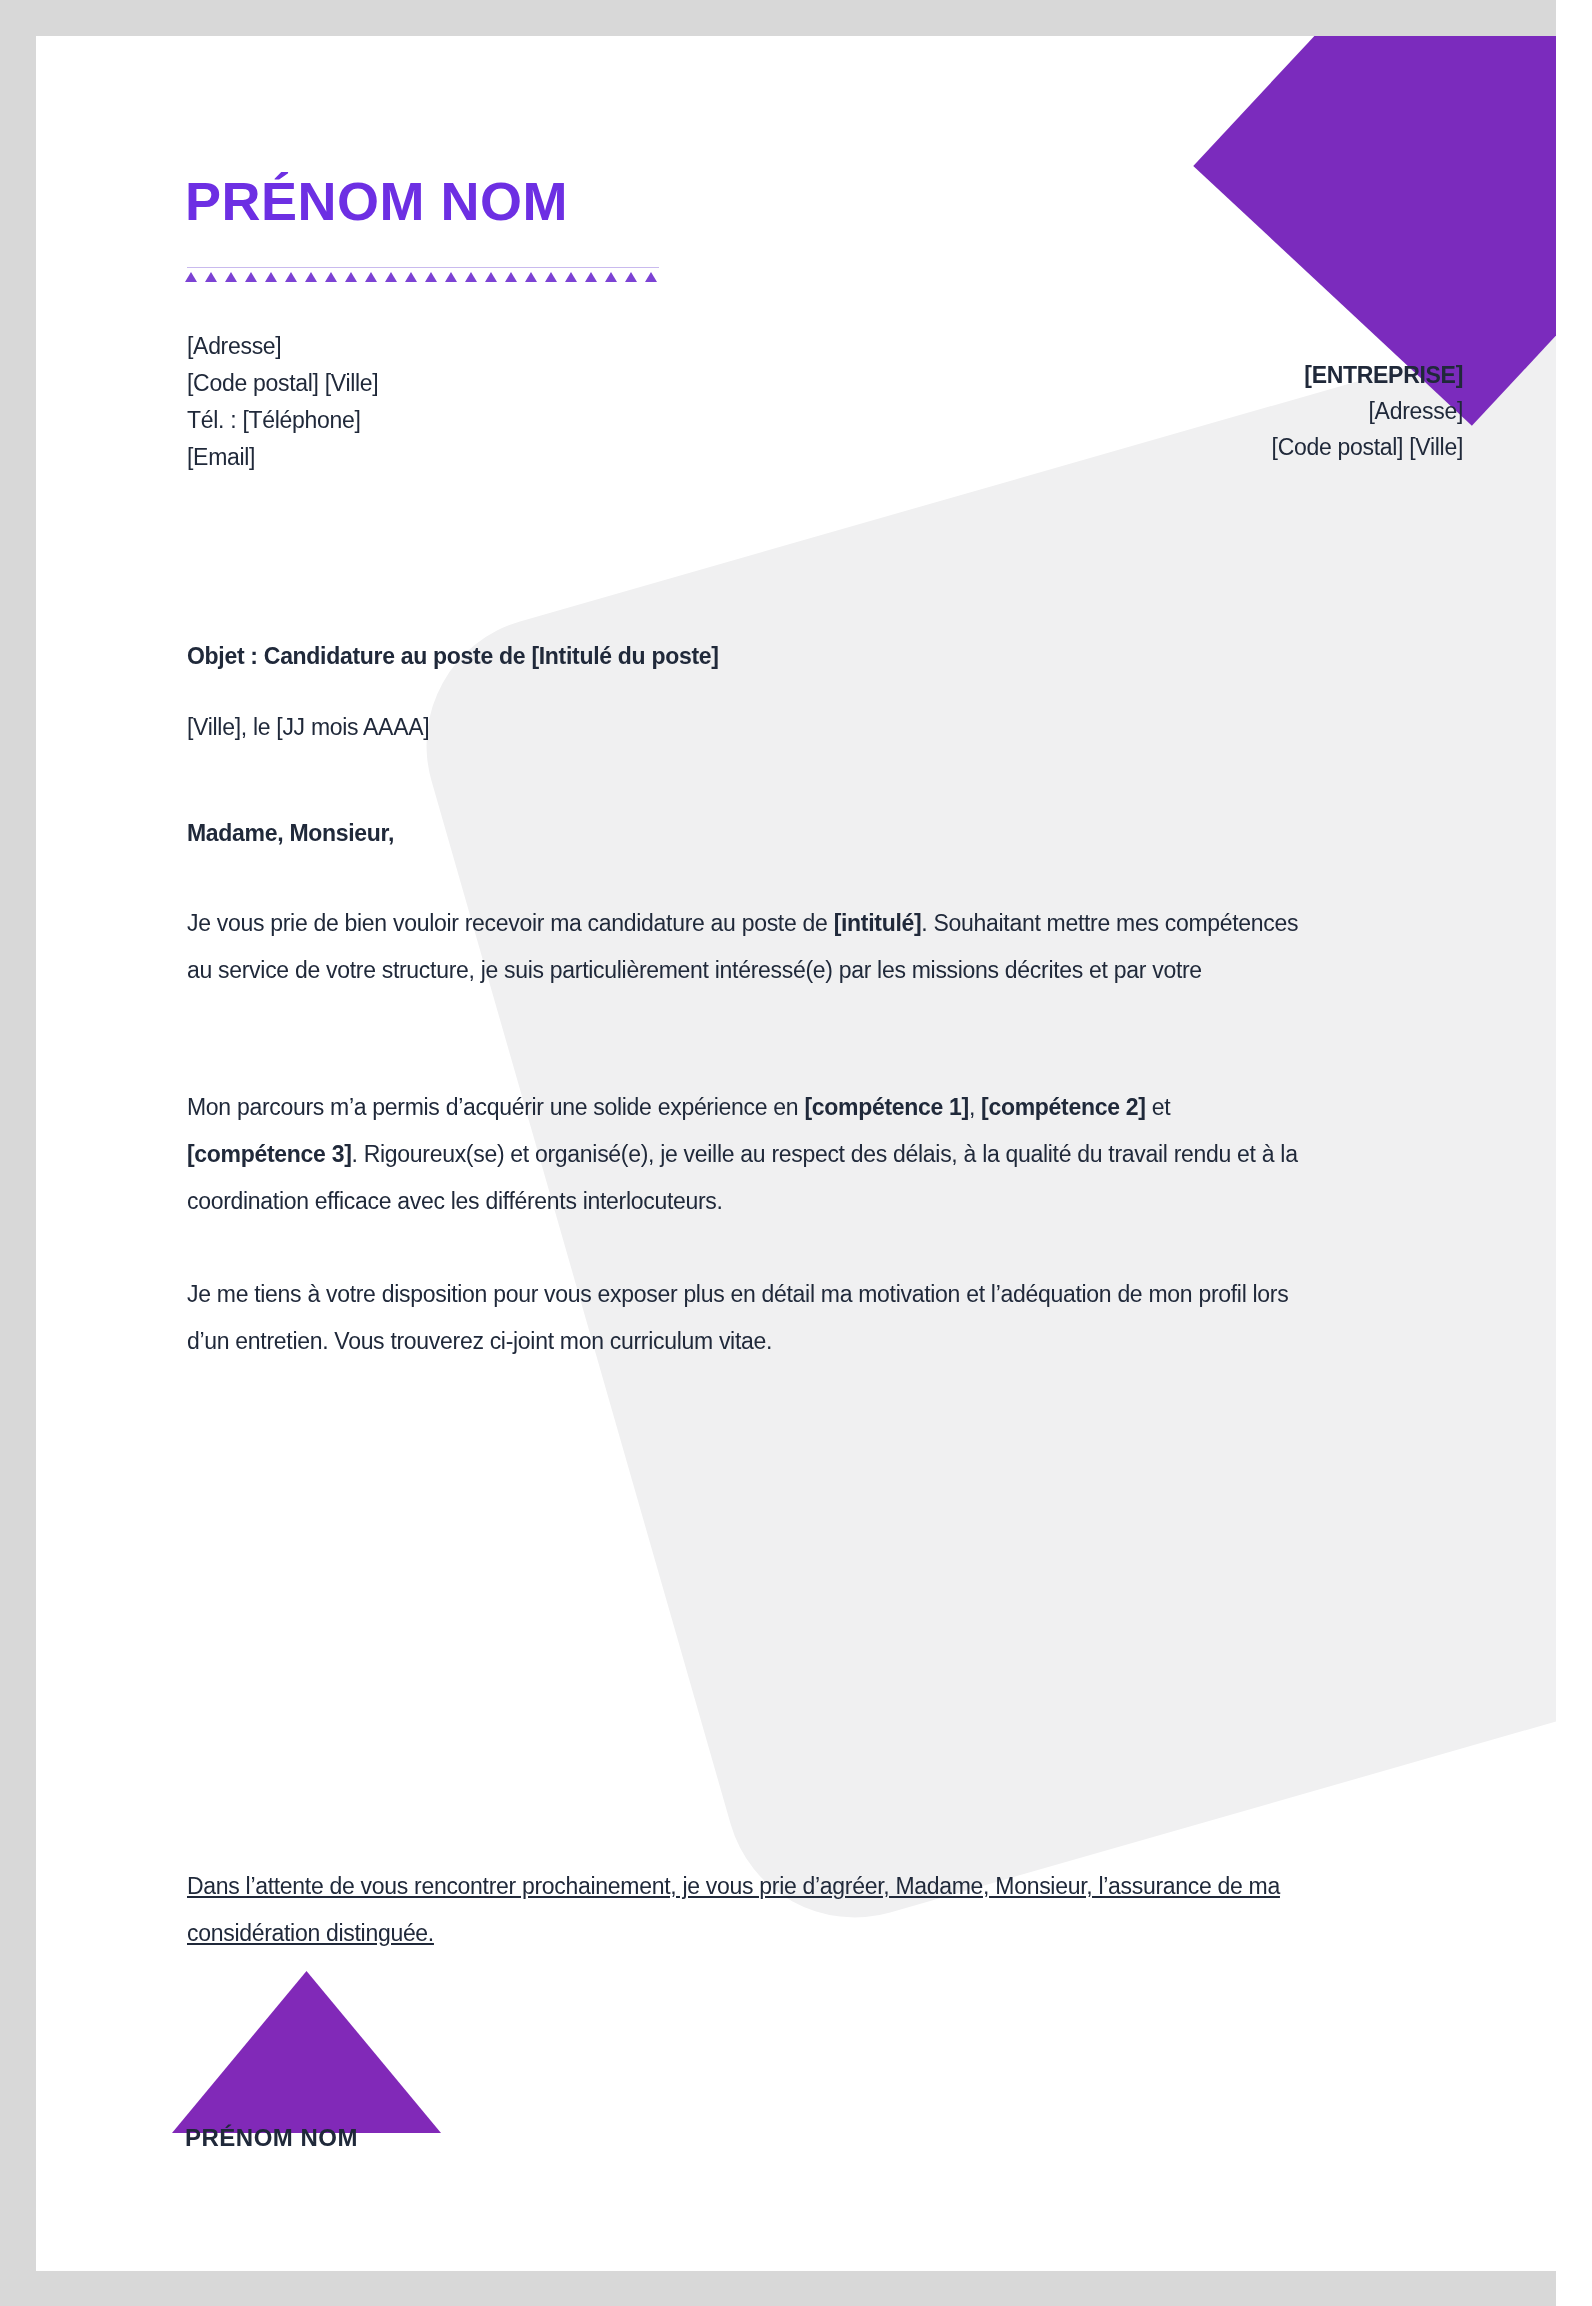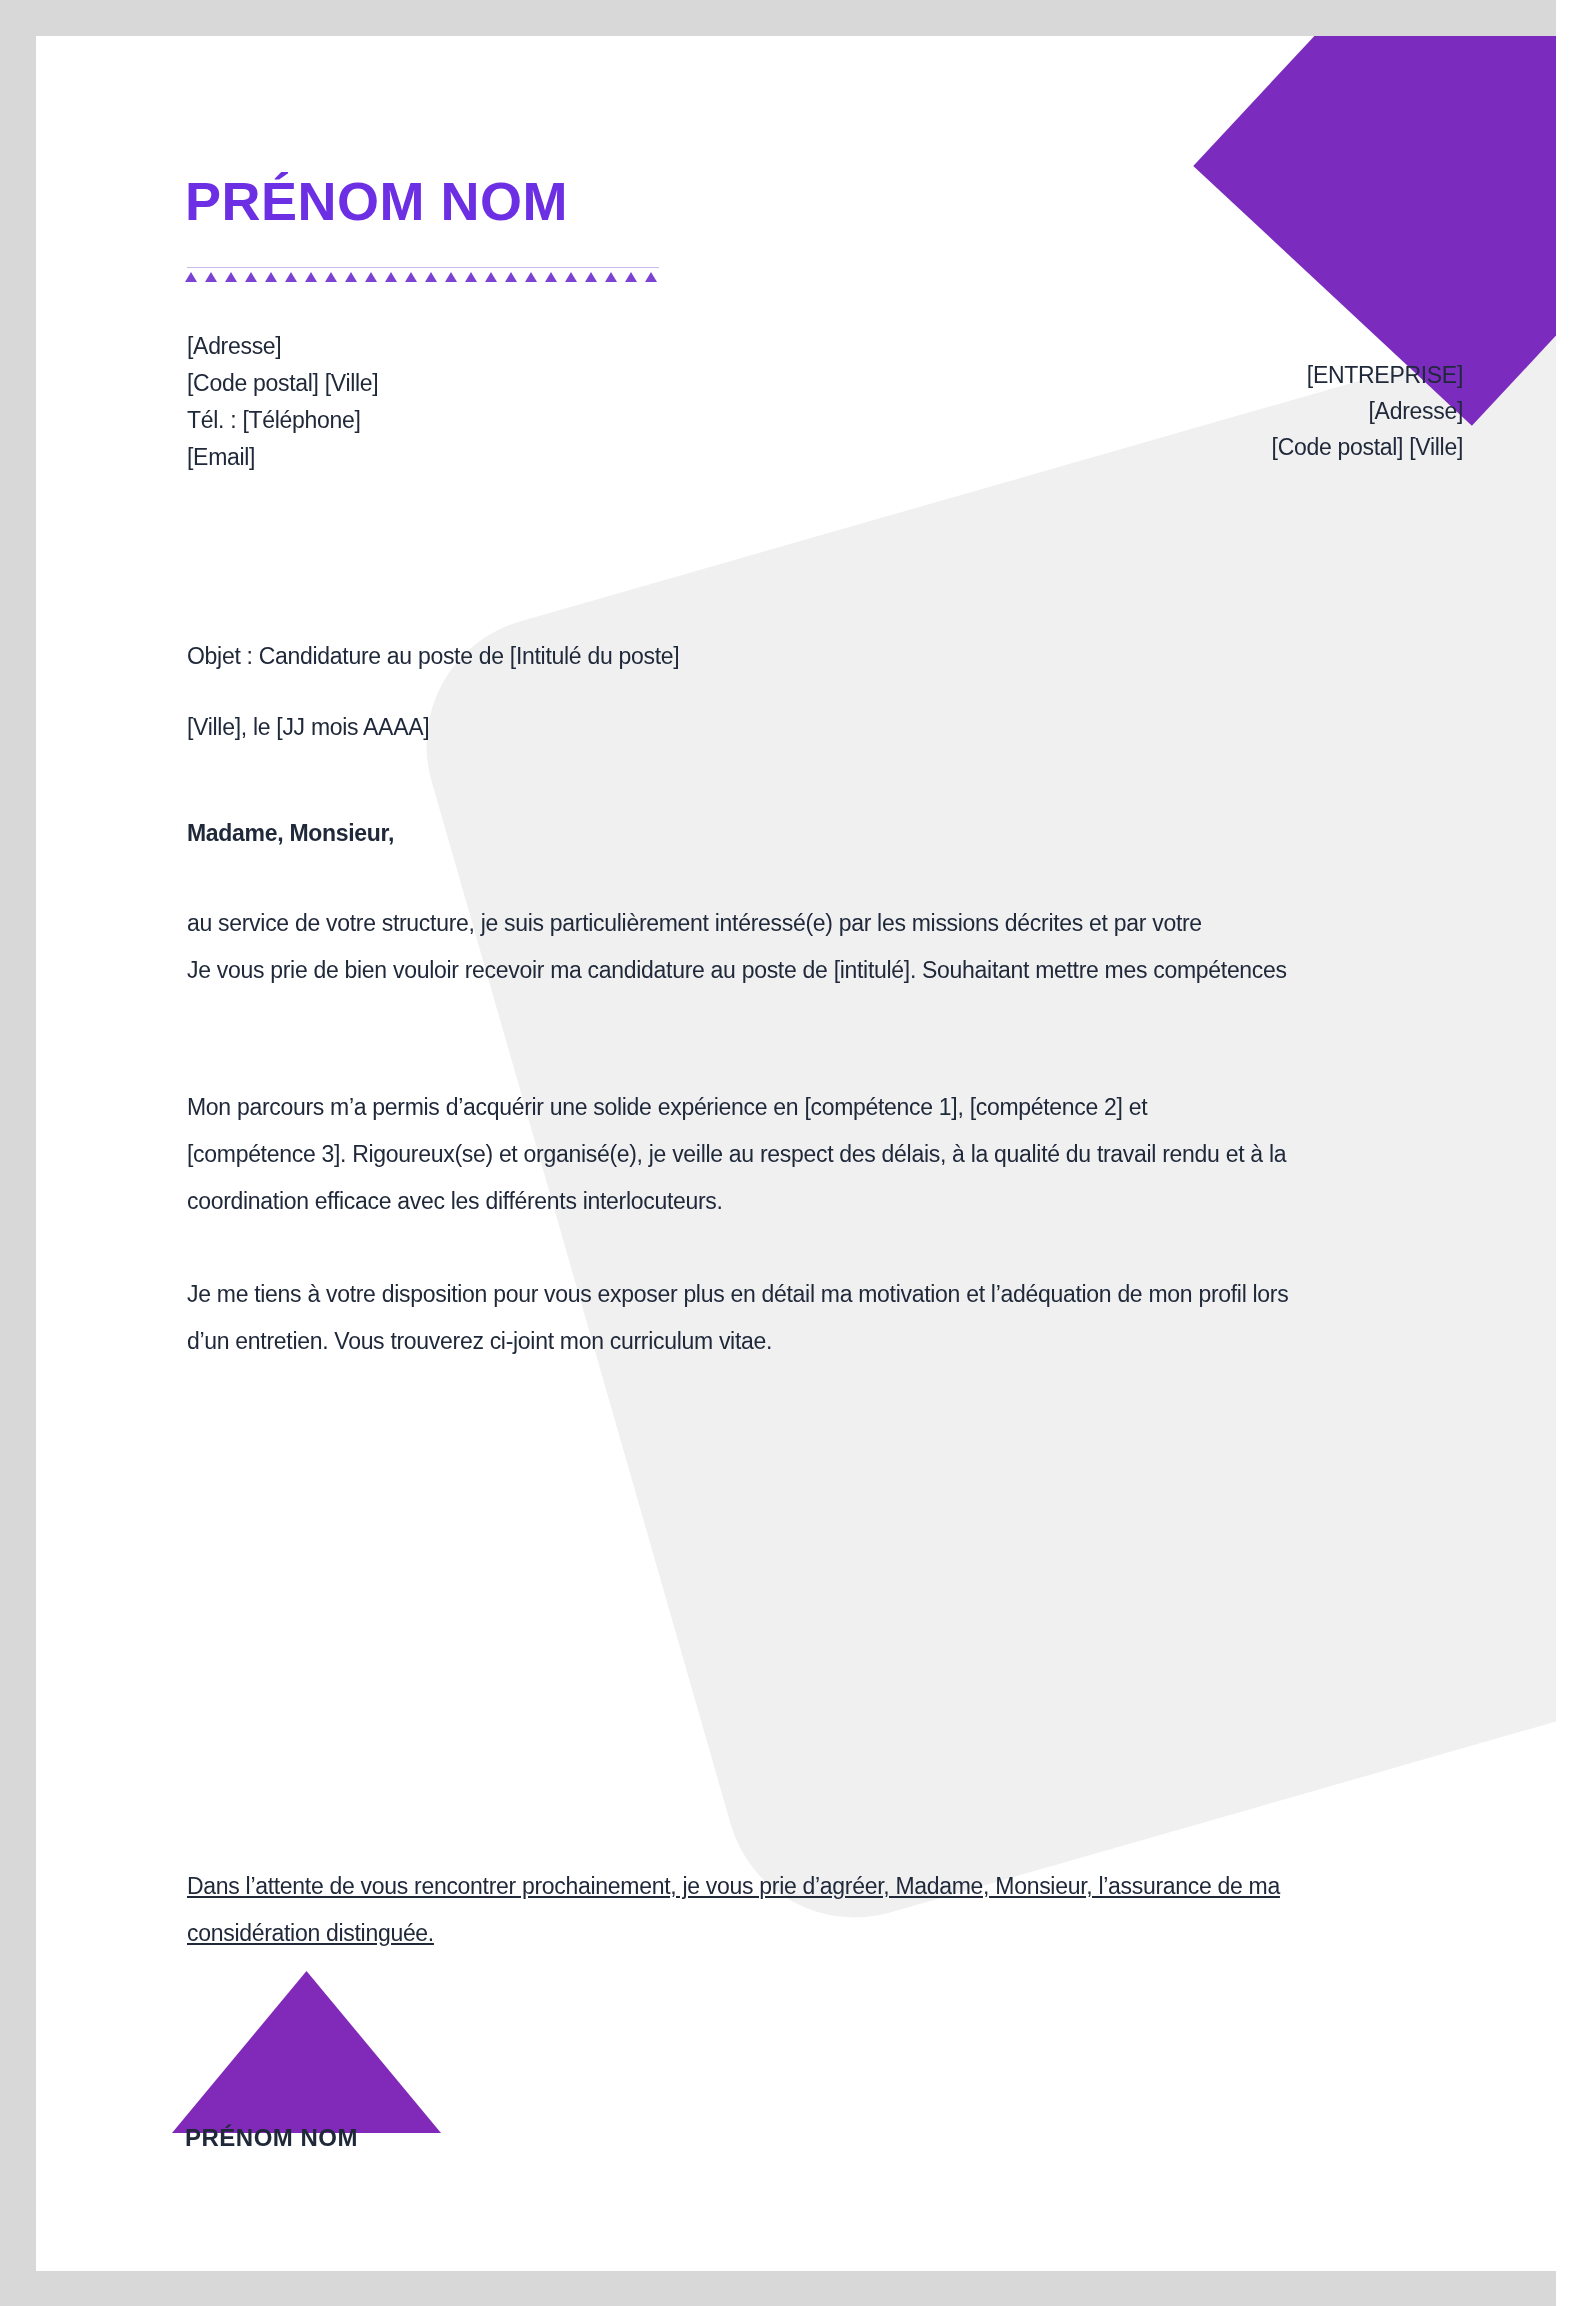--- a/index.html
+++ b/index.html
@@ -21,21 +21,21 @@
          letter-spacing:0.5px;color:var(--accent_violet);line-height:54px;z-index:3;white-space:nowrap;}
   .hrule{position:absolute;left:151px;top:231px;width:472px;height:1px;
          background:var(--divider);z-index:3;}
   .chevrow{position:absolute;left:149px;top:236px;display:flex;gap:8px;z-index:3;}
   .chev{width:12px;height:10px;background:var(--chevron_purple);
         clip-path:polygon(50% 0,0 100%,100% 100%);}
   
   .tblock{position:absolute;z-index:3;color:var(--text);font-size:23px;
           letter-spacing:-0.3px;line-height:37px;}
   .tblock .ln{white-space:nowrap;}
-  .b{font-weight:normal;}
+  .b{font-weight:bold;}
   .sender{left:151px;top:292px;}
   .recipient{right:129px;top:321px;text-align:right;line-height:36px;}
   .subject{left:151px;top:597px;line-height:47px;}
   .dateline{left:151px;top:668px;line-height:47px;}
   .salutation{left:151px;top:774px;line-height:47px;font-weight:bold;}
   .para{left:151px;line-height:47px;}
   .p1{top:864px;} .p2{top:1048px;} .p3{top:1235px;} .pclose{top:1827px;text-decoration:underline;}
   .signame{position:absolute;left:149px;top:2088px;font-size:24px;font-weight:bold;
            color:var(--text);letter-spacing:0.5px;z-index:3;white-space:nowrap;}
 </style>
@@ -94,22 +94,22 @@
         <div class="ln"><span class="b">Objet : Candidature au poste de [Intitulé du poste]</span></div>
       </div>
     <div class="tblock dateline">
         <div class="ln"><span>[Ville], le [JJ mois AAAA]</span></div>
       </div>
     <div class="tblock salutation">
         <div class="ln"><span>Madame, Monsieur,</span></div>
       </div>
 
     <div class="tblock para p1">
+        <div class="ln"><span>Je vous prie de bien vouloir recevoir ma candidature au poste de </span><span class="b">[intitulé]</span><span>. Souhaitant mettre mes compétences</span></div>
         <div class="ln"><span>au service de votre structure, je suis particulièrement intéressé(e) par les missions décrites et par votre</span></div>
-        <div class="ln"><span>Je vous prie de bien vouloir recevoir ma candidature au poste de </span><span class="b">[intitulé]</span><span>. Souhaitant mettre mes compétences</span></div>
       </div>
     <div class="tblock para p2">
         <div class="ln"><span>Mon parcours m’a permis d’acquérir une solide expérience en </span><span class="b">[compétence 1]</span><span>, </span><span class="b">[compétence 2]</span><span> et</span></div>
         <div class="ln"><span class="b">[compétence 3]</span><span>. Rigoureux(se) et organisé(e), je veille au respect des délais, à la qualité du travail rendu et à la</span></div>
         <div class="ln"><span>coordination efficace avec les différents interlocuteurs.</span></div>
       </div>
     <div class="tblock para p3">
         <div class="ln"><span>Je me tiens à votre disposition pour vous exposer plus en détail ma motivation et l’adéquation de mon profil lors</span></div>
         <div class="ln"><span>d’un entretien. Vous trouverez ci-joint mon curriculum vitae.</span></div>
       </div>

